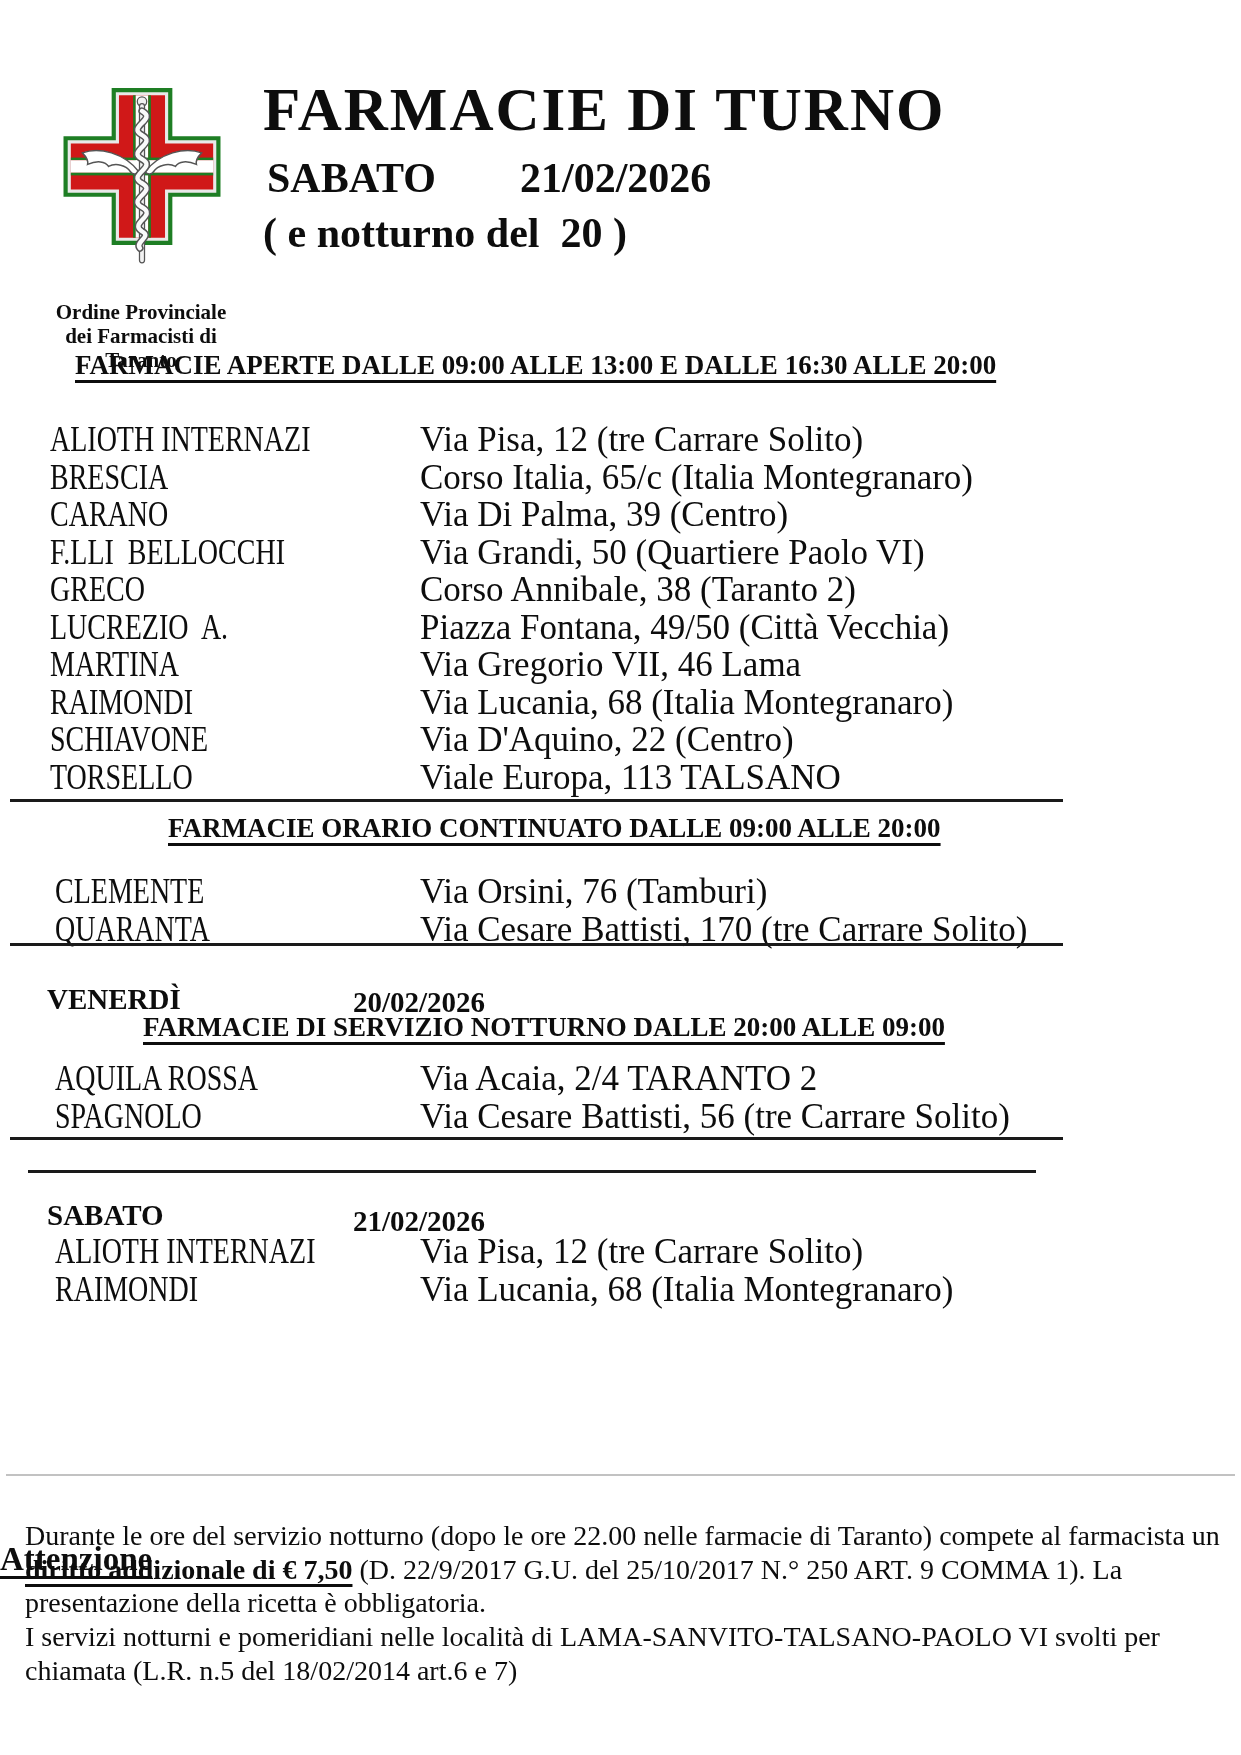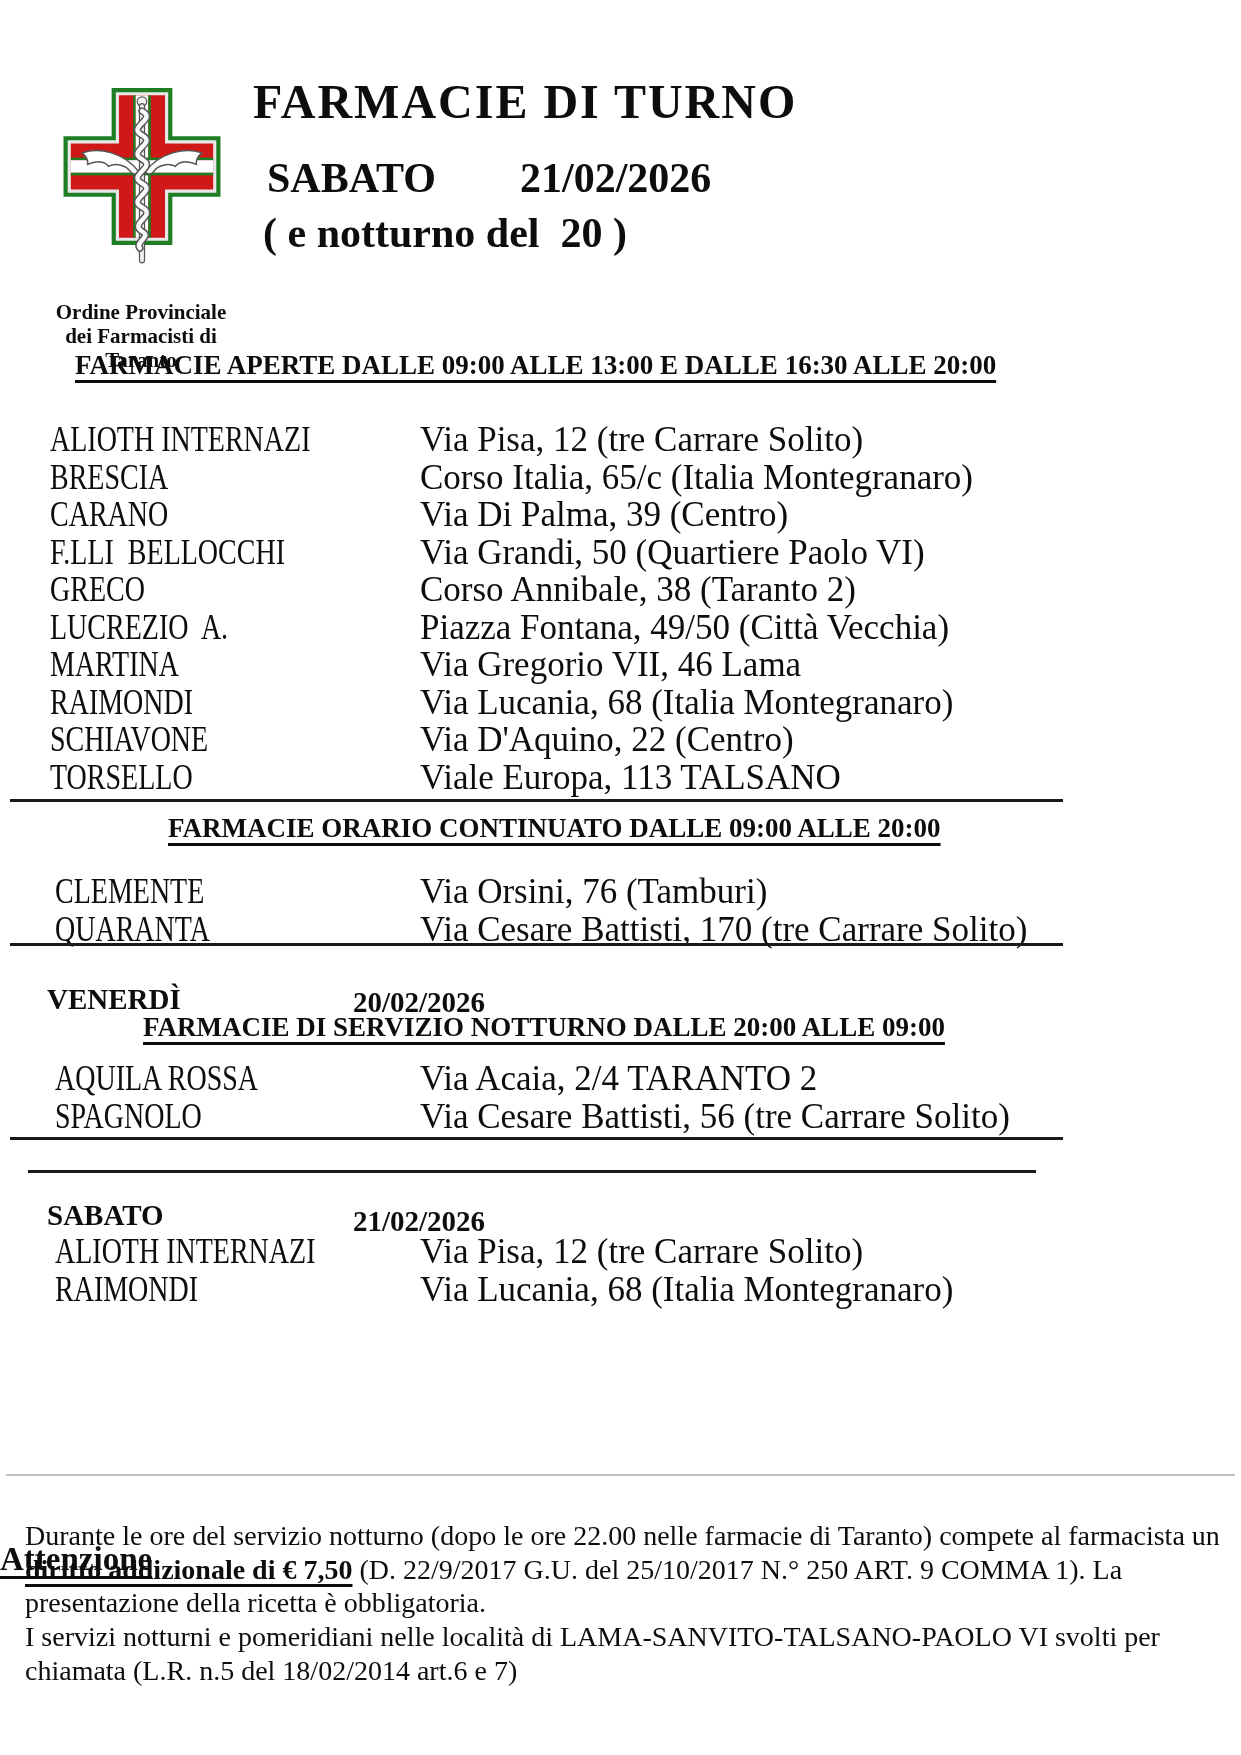--- a/index.html
+++ b/index.html
@@ -9,21 +9,21 @@
   }
   
   .logo{position:absolute;left:62px;top:88px;width:160px;height:180px;}
   .org{
     position:absolute;left:18px;top:300px;width:246px;text-align:center;
     font-weight:bold;font-size:21px;line-height:24px;
   }
   .org span{display:block;}
   
   .title{
-    position:absolute;left:253px;top:76px;font-size:48px;font-weight:bold;
+    position:absolute;left:263px;top:76px;font-size:61px;font-weight:bold;
     letter-spacing:2px;white-space:pre;line-height:1.1;
   }
   .dateline{position:absolute;left:267px;top:154px;font-size:42px;font-weight:bold;line-height:1.15;}
   .dateline .datev{position:absolute;left:253px;top:0;white-space:pre;}
   .subtitle{position:absolute;left:263px;top:209px;font-size:42px;font-weight:bold;white-space:pre;line-height:1.15;}
   
   .sechead{
     position:absolute;font-size:27px;font-weight:bold;white-space:pre;line-height:1.2;
     text-decoration:underline;text-decoration-thickness:2.5px;text-underline-offset:6px;
   }

